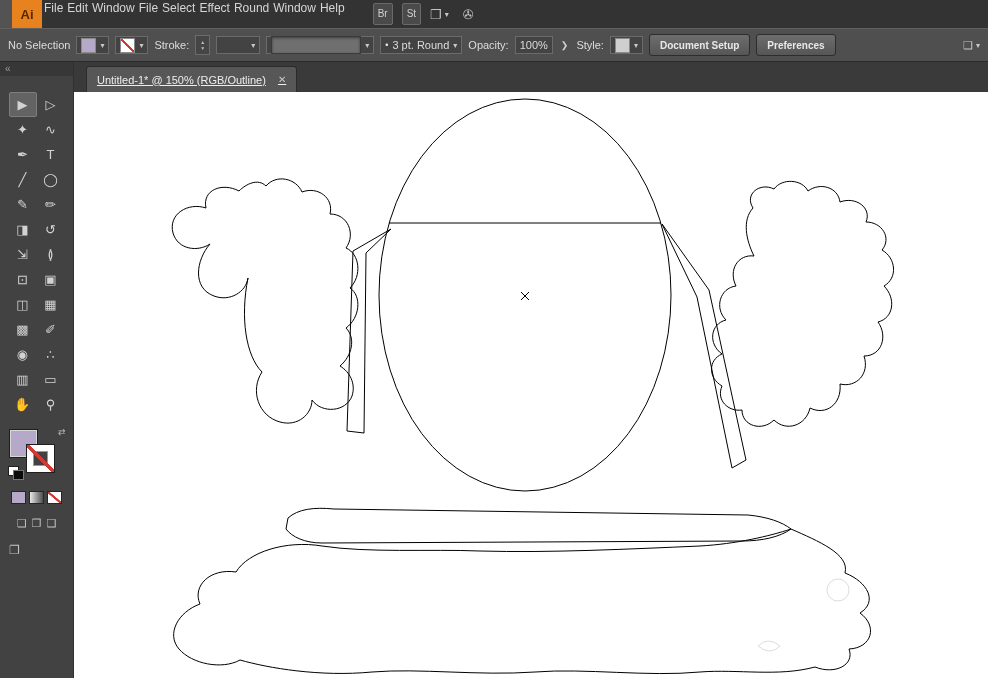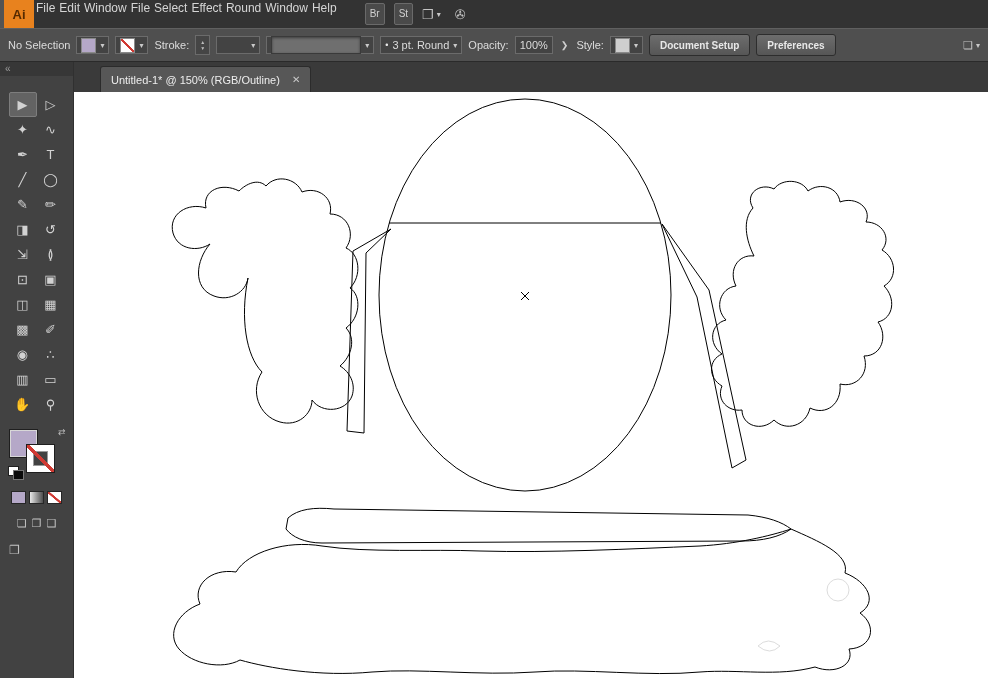--- a/index.html
+++ b/index.html
@@ -1,20 +1,20 @@
 <!DOCTYPE html>
 <html><head>
 <meta charset="utf-8">
 <style>
   html,body{margin:0;padding:0;background:#222;}
   #app{position:relative;width:988px;height:678px;background:#535353;
        font-family:"Liberation Sans",sans-serif;overflow:hidden;-webkit-user-select:none;user-select:none;}
 
   
-  .menubar{position:absolute;top:0;left:4px;right:0;height:28px;background:#333;
+  .menubar{position:absolute;top:0;left:12px;right:0;height:28px;background:#333;
            display:flex;align-items:center;color:#d6d6d6;font-size:12px;}
   .logo{width:30px;height:28px;background:#e8821e;color:#552a00;font-weight:bold;font-size:13px;
         display:flex;align-items:center;justify-content:center;}
   .menu-item{padding:0 2px;height:40px;line-height:28px;white-space:nowrap;cursor:default;}
   .mb-gap{width:26px;}
   .mb-btn{border:1px solid #6a6a6a;background:#4a4a4a;color:#d0d0d0;font-size:10px;
           padding:5px 4px;margin-right:9px;border-radius:2px;line-height:1;}
   .mb-ic{display:flex;align-items:center;gap:3px;color:#c4c4c4;margin-right:14px;}
   .mb-ic .glyph{font-size:13px;}
   .chev{font-size:8px;color:#c9c9c9;}
@@ -38,21 +38,21 @@
   .dot{font-size:9px;color:#e8e8e8;}
   .chev-r{font-size:9px;color:#cfcfcf;padding:0 2px;}
   .btn{height:20px;border:1px solid #2d2d2d;border-radius:3px;background:linear-gradient(#6d6d6d,#565656);
        padding:0 10px;color:#e8e8e8;font-size:10px;font-weight:bold;display:flex;align-items:center;white-space:nowrap;}
   .cb-right{margin-left:auto;display:flex;align-items:center;gap:3px;color:#c4c4c4;}
 
   
   .tabbar{position:absolute;top:62px;left:74px;right:0;height:30px;background:#3a3a3a;
           display:flex;align-items:flex-end;}
   .tab{height:25px;background:#575757;border:1px solid #2b2b2b;border-bottom:none;border-radius:3px 3px 0 0;
-       display:flex;align-items:center;gap:12px;padding:0 10px;margin-left:26px;color:#ededed;font-size:11px;}
+       display:flex;align-items:center;gap:12px;padding:0 10px;margin-left:12px;color:#ededed;font-size:11px;text-decoration:underline;}
   .tab-close{color:#c9c9c9;font-size:10px;cursor:pointer;}
 
   
   .toolpanel{position:absolute;top:62px;left:0;width:74px;bottom:0;background:#424242;
              border-right:1px solid #303030;box-sizing:border-box;}
   .panel-head{height:14px;background:#373737;display:flex;align-items:center;padding-left:5px;
               color:#9c9c9c;font-size:10px;line-height:1;}
   .tools{display:grid;grid-template-columns:28px 28px;justify-content:center;margin-top:16px;}
   .tool{width:28px;height:25px;display:flex;align-items:center;justify-content:center;
         color:#d2d2d2;font-size:13px;cursor:pointer;box-sizing:border-box;}

